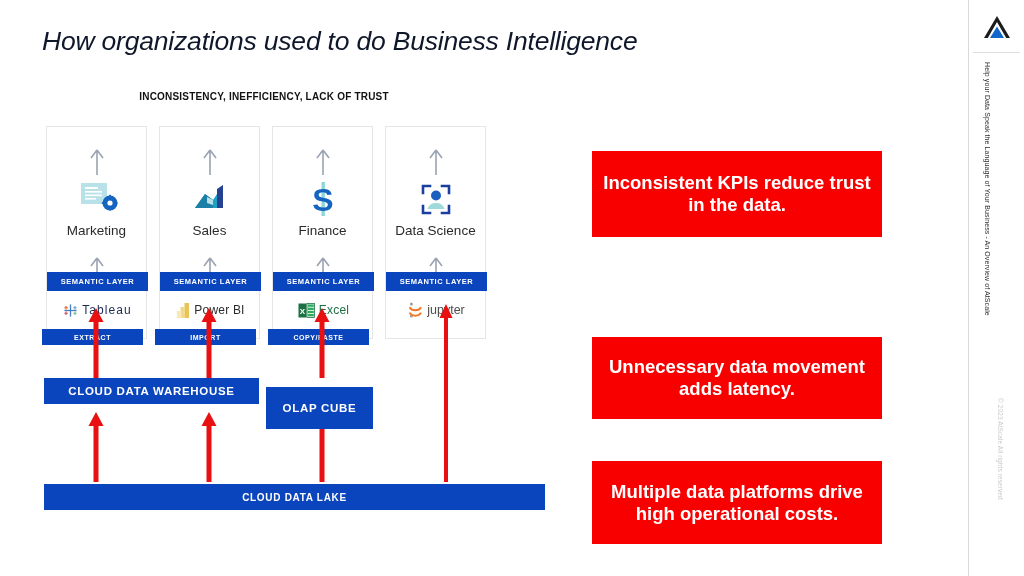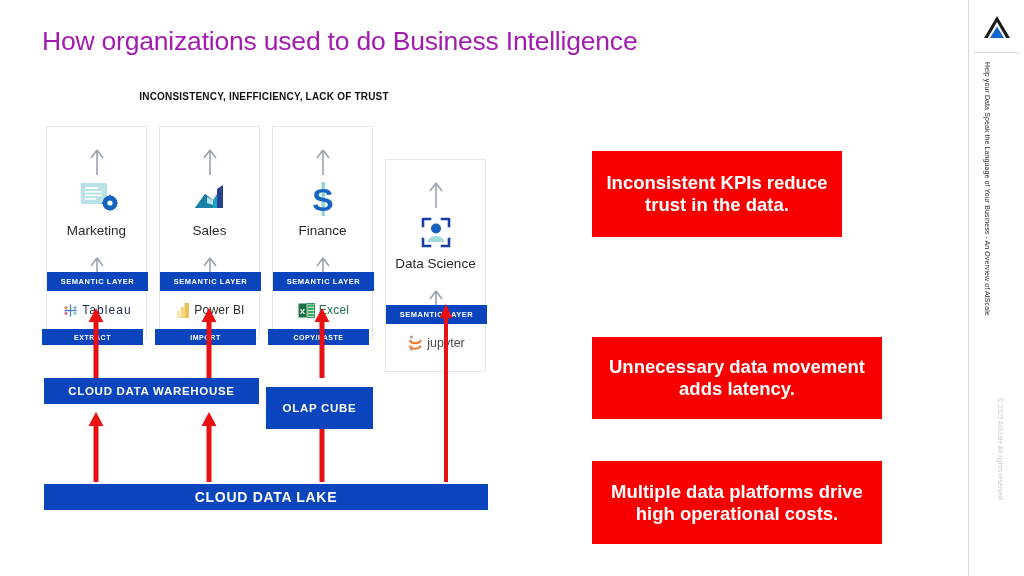--- a/index.html
+++ b/index.html
@@ -15,23 +15,24 @@
     background: #ffffff;
   }
 
   
   #slide-title {
     position: absolute;
     left: 42px; top: 26px;
     width: 820px;
     font-size: 26.5px;
     font-weight: 400;
-    color: #a21caf;
+    color: #0f172a;
     letter-spacing: -0.2px;
     white-space: nowrap;
+    font-style: italic;
   }
 
   
   #diagram {
     position: absolute;
     left: 42px; top: 86px;
     width: 446px; height: 430px;
   }
 
   #stack-headline {
@@ -51,21 +52,21 @@
     position: absolute;
     top: 40px;
     width: 101px;
     height: 213px;
     background: #ffffff;
     border: 1px solid #e4e6ea;
   }
   .dept-col.c0 { left: 4px; }
   .dept-col.c1 { left: 117px; }
   .dept-col.c2 { left: 230px; }
-  .dept-col.c3 { left: 343px; margin-top: 33px; }
+  .dept-col.c3 { left: 343px; }
 
   .arrow-up-grey {
     position: absolute;
     top: 22px; left: 50%;
     transform: translateX(-50%);
     width: 14px; height: 26px;
   }
   .arrow-up-grey2 {
     position: absolute;
     top: 130px; left: 50%;
@@ -137,37 +138,37 @@
     background: #0b45bd;
     color: #ffffff;
     font-weight: bold;
     display: flex;
     align-items: center;
     justify-content: center;
     letter-spacing: 0.7px;
   }
   #cdw  { left: 2px;   top: 292px; width: 215px; height: 26px; font-size: 11.5px; }
   #olap { left: 224px; top: 292px; width: 107px; height: 42px; font-size: 11.5px; margin-top: 9px; }
-  #lake { left: 2px;   top: 398px; width: 444px; height: 26px; font-size: 14px; }
+  #lake { left: 2px;   top: 398px; width: 501px; height: 26px; font-size: 10px; }
 
   
   .callout {
     position: absolute;
     background: #f80000;
     color: #ffffff;
     font-weight: bold;
     font-size: 18.5px;
     line-height: 1.18;
     text-align: center;
     display: flex;
     align-items: center;
     justify-content: center;
     padding: 4px 8px;
   }
-  #callout0 { left: 592px; top: 151px; width: 250px; height: 86px; }
+  #callout0 { left: 592px; top: 151px; width: 290px; height: 86px; }
   #callout1 { left: 592px; top: 243px; width: 290px; height: 78px; }
   #callout2 { left: 592px; top: 337px; width: 290px; height: 82px; }
   #callout3 { left: 592px; top: 432px; width: 290px; height: 83px; margin-top: 29px; }
 
   
   #rail {
     position: absolute;
     right: 0; top: 0;
     width: 56px; height: 576px;
     border-left: 1px solid #d9d9d9;

